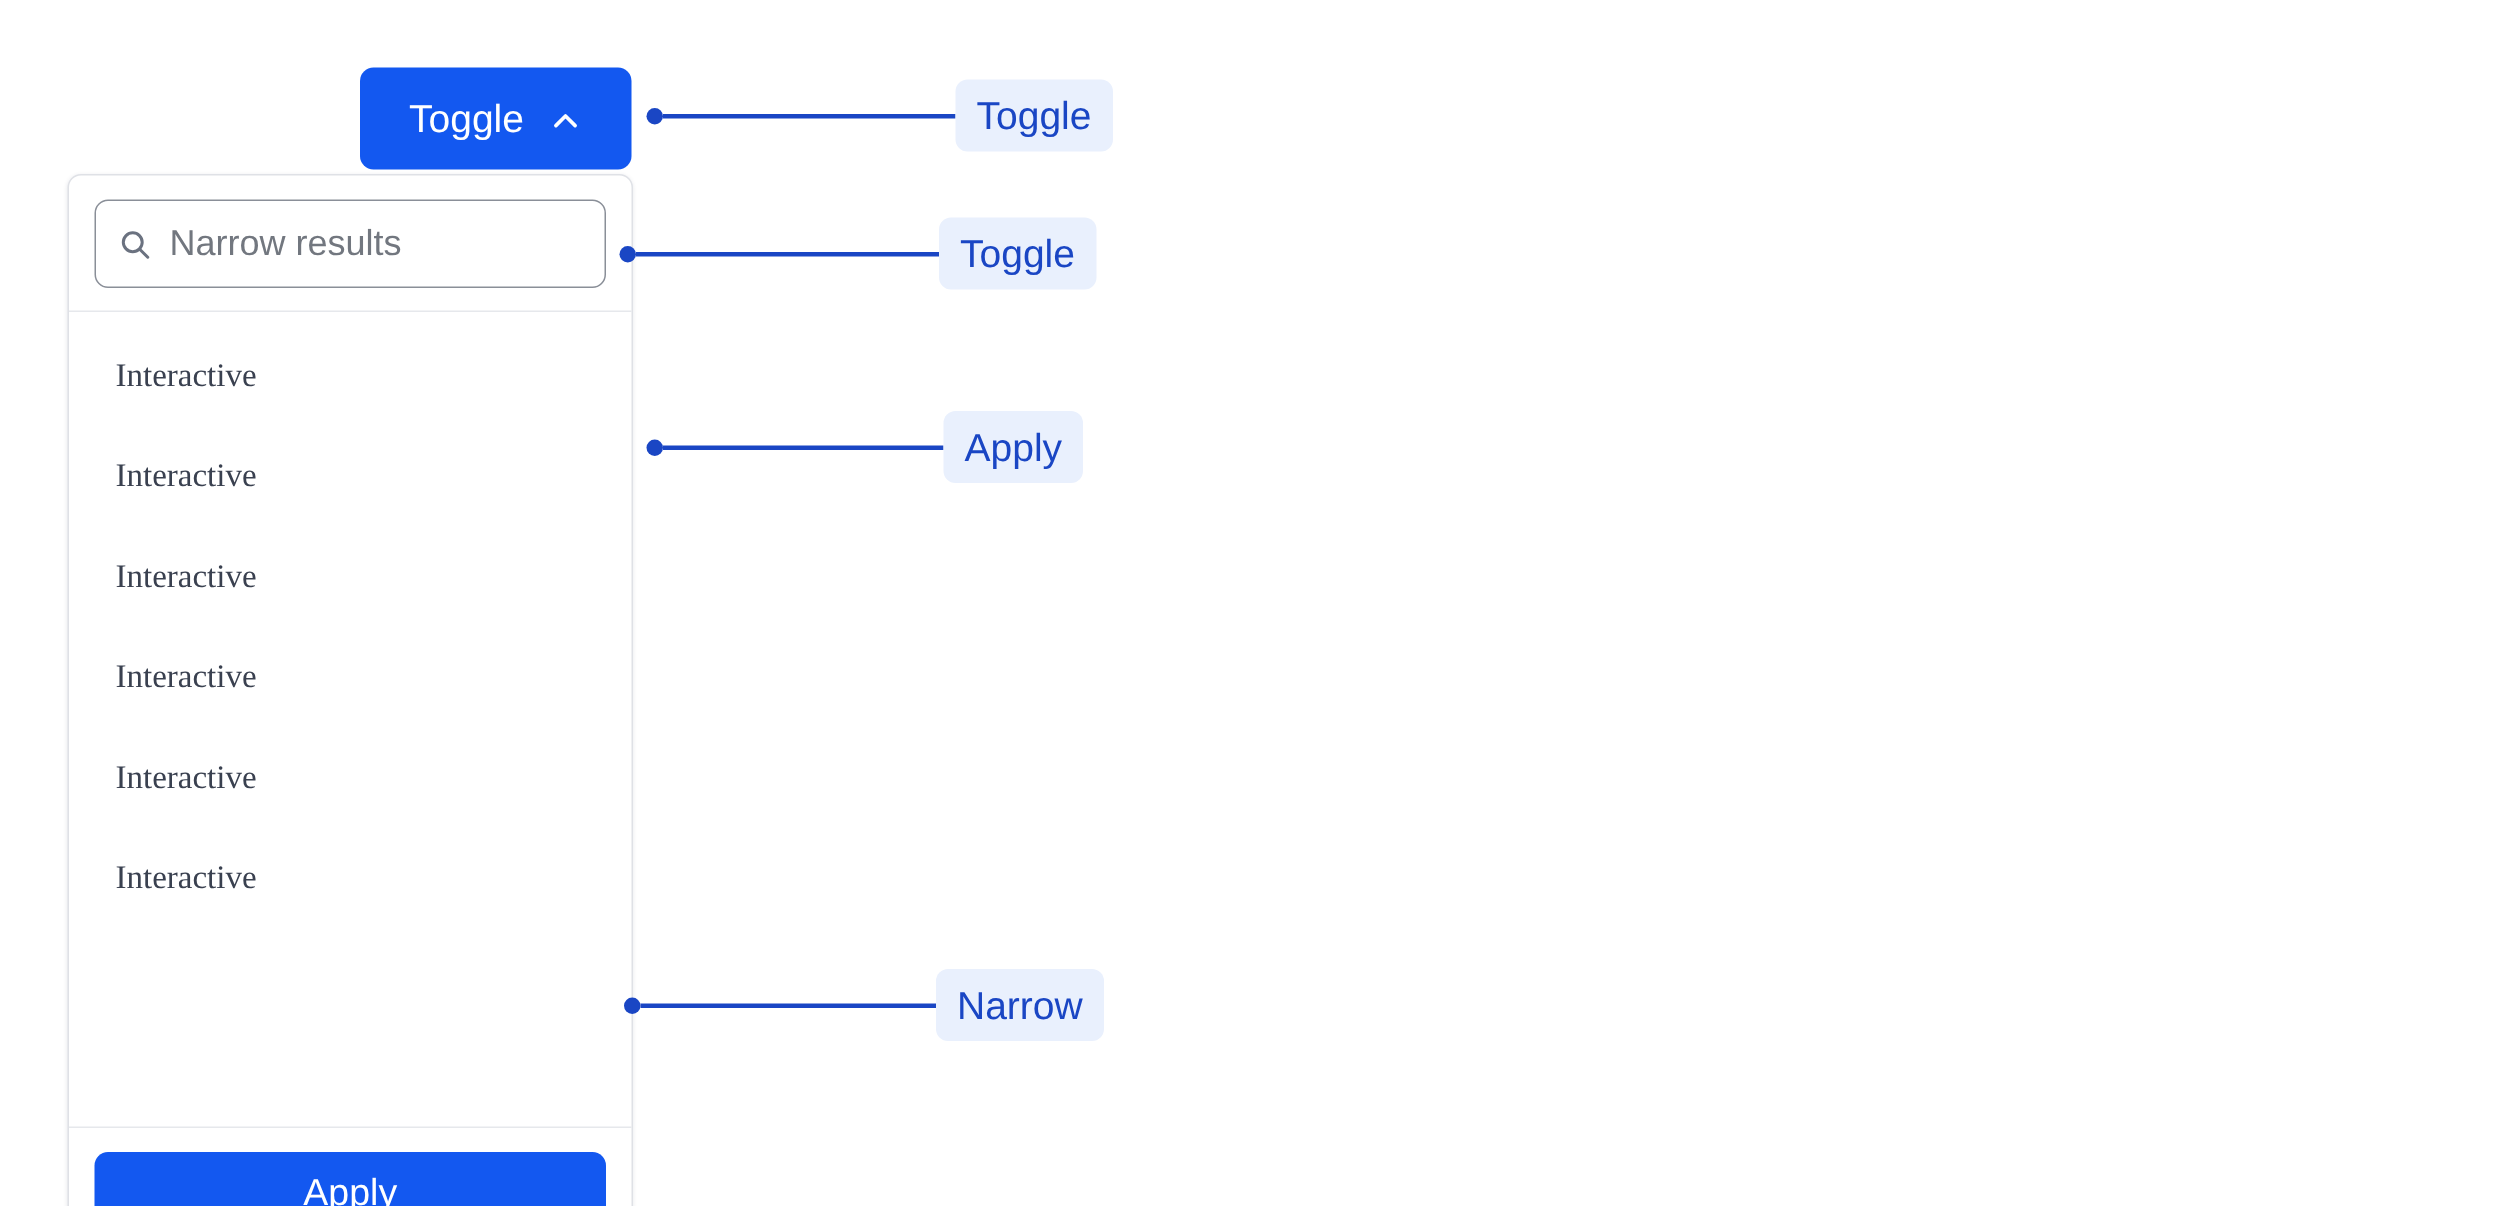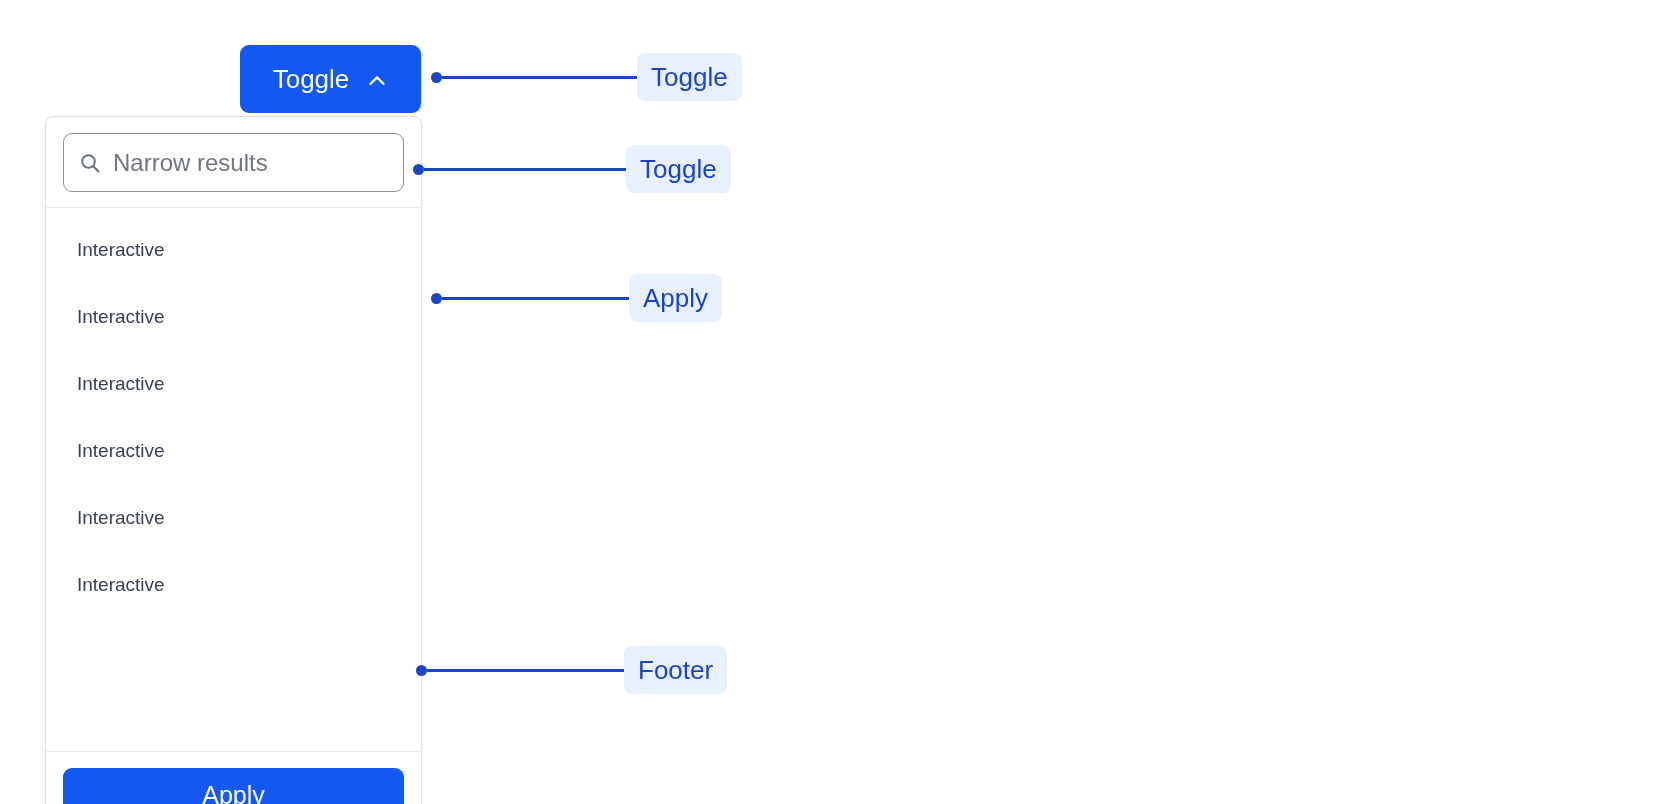--- a/index.html
+++ b/index.html
@@ -103,24 +103,25 @@
   .panel-list {
     flex: 1 1 auto;
     padding: 8px 0 0 0;
     overflow: hidden;
   }
   .list-item {
     height: 67px;
     display: flex;
     align-items: center;
     padding: 0 17px 0 31px;
-    font-size: 19px;
+    font-size: 22px;
     color: #3a4150;
     cursor: pointer;
     background: transparent;
+    font-family: Liberation Serif, serif;
   }
 
   
   .panel-footer {
     flex: 0 0 auto;
     border-top: 1px solid #e6e8ec;
     padding: 16px 17px 17px 17px;
   }
   .apply-button {
     width: 100%;
@@ -254,16 +255,16 @@
 
   <div class="annotation anno-list">
     <span class="anno-dot"></span>
     <span class="anno-line"></span>
     <span class="anno-chip">Apply</span>
   </div>
 
   <div class="annotation anno-footer">
     <span class="anno-dot"></span>
     <span class="anno-line"></span>
-    <span class="anno-chip">Footer</span>
+    <span class="anno-chip">Narrow</span>
   </div>
 
 </div>
 
 </body></html>

